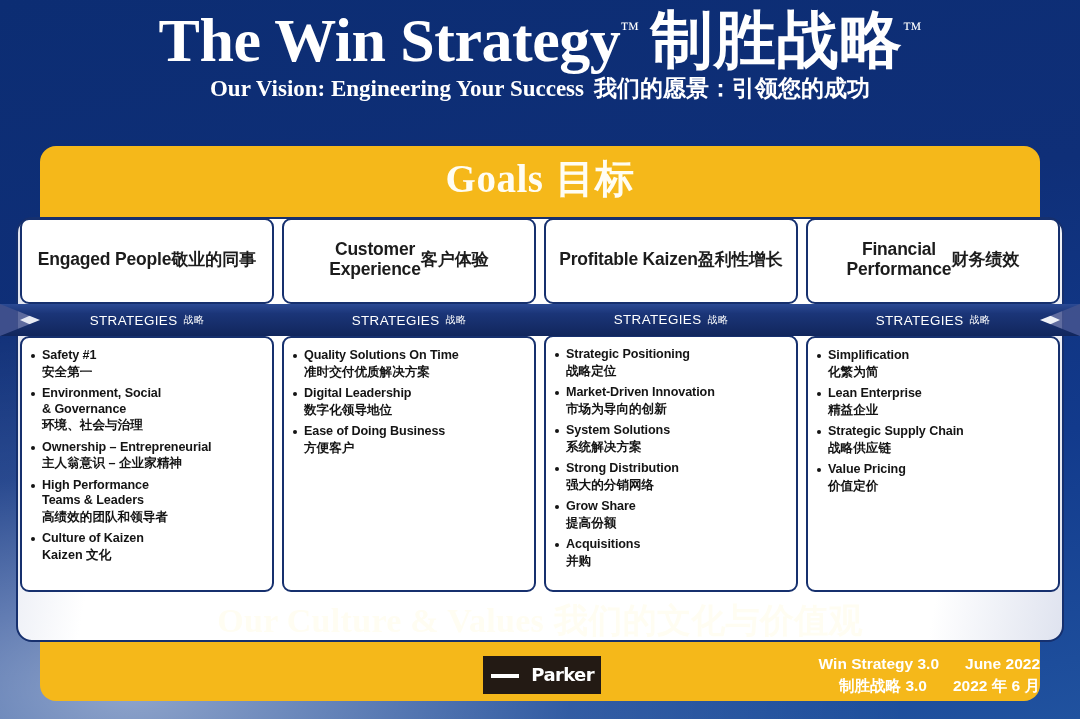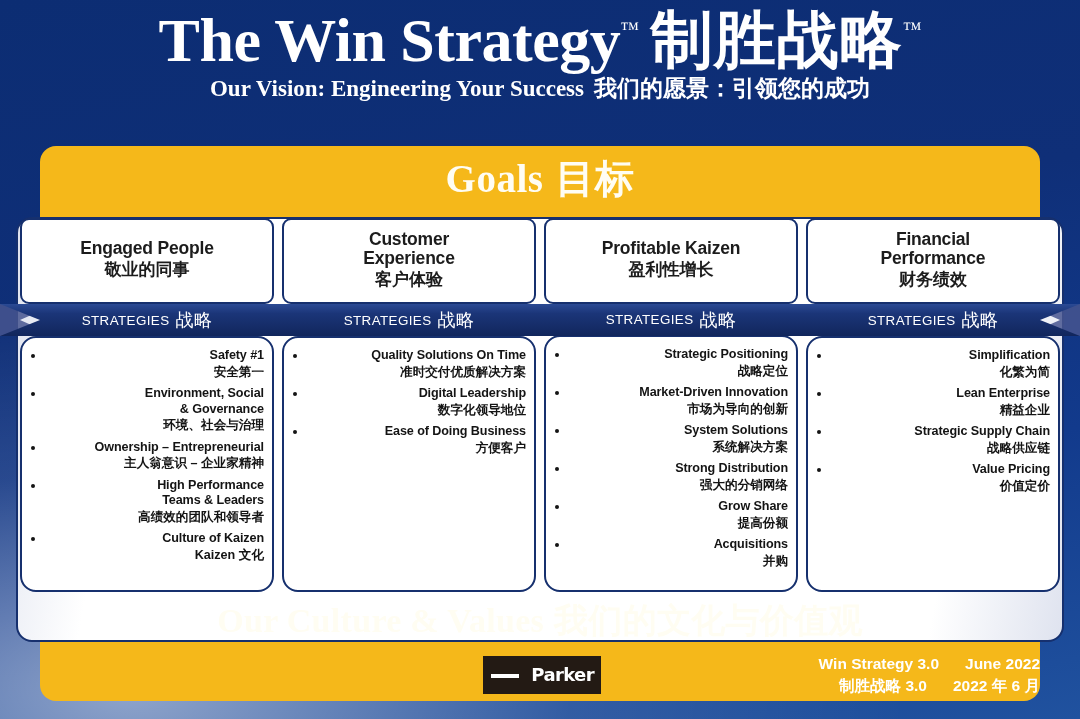--- a/index.html
+++ b/index.html
@@ -101,21 +101,21 @@
     display: flex;
     flex-direction: column;
     min-width: 0;
   }
   .goal-head {
     background: #ffffff;
     border: 2px solid #16306e;
     border-radius: 9px;
     height: 86px;
     display: flex;
-    flex-direction: column;
+    flex-direction: row;
     align-items: center;
     justify-content: center;
     text-align: center;
     color: #1c1c1c;
     padding: 2px 4px 4px;
   }
   .goal-head .en {
     font-weight: bold;
     font-size: 17.5px;
     line-height: 1.13;
@@ -131,29 +131,28 @@
     height: 32px;
     display: flex;
     align-items: center;
     justify-content: center;
     color: #ffffff;
     font-size: 13.4px;
     letter-spacing: 0.4px;
     position: relative;
     z-index: 3;
   }
-  .strat-label .zh { margin-left: 6px; font-size: 18px; }
+  .strat-label .zh { margin-left: 6px; font-size: 10px; }
   .bullets-card {
     flex: 1 1 auto;
     background: #ffffff;
     border: 2px solid #16306e;
-    border-radius: 16px;
+    border-radius: 9px;
     padding: 10px 8px 16px 6px;
     overflow: hidden;
-    text-align: right;
   }
   ul.bullets { list-style: none; }
   ul.bullets li {
     position: relative;
     padding-left: 14px;
     margin-bottom: 6px;
     color: #141414;
   }
   ul.bullets li:before {
     content: "";

